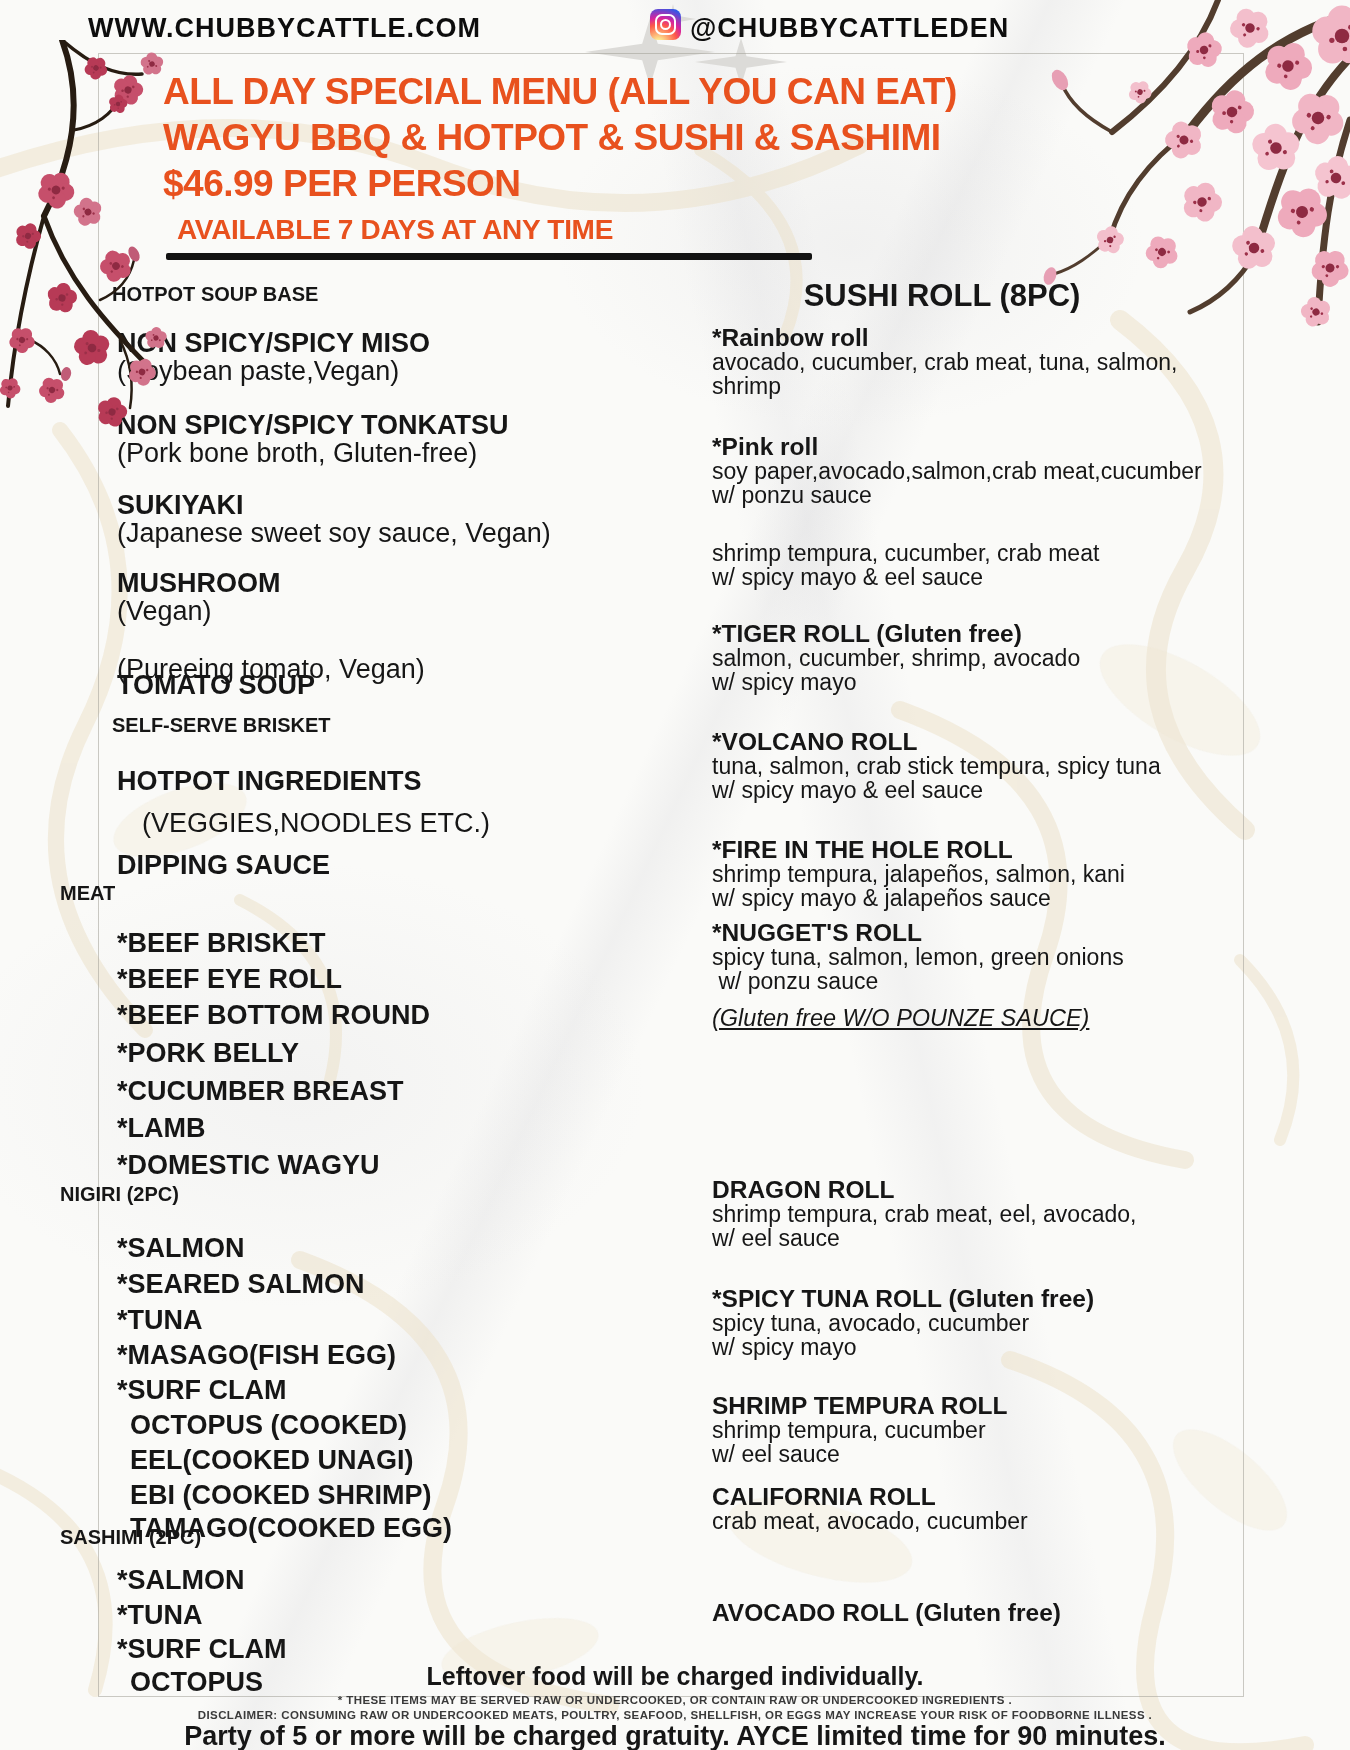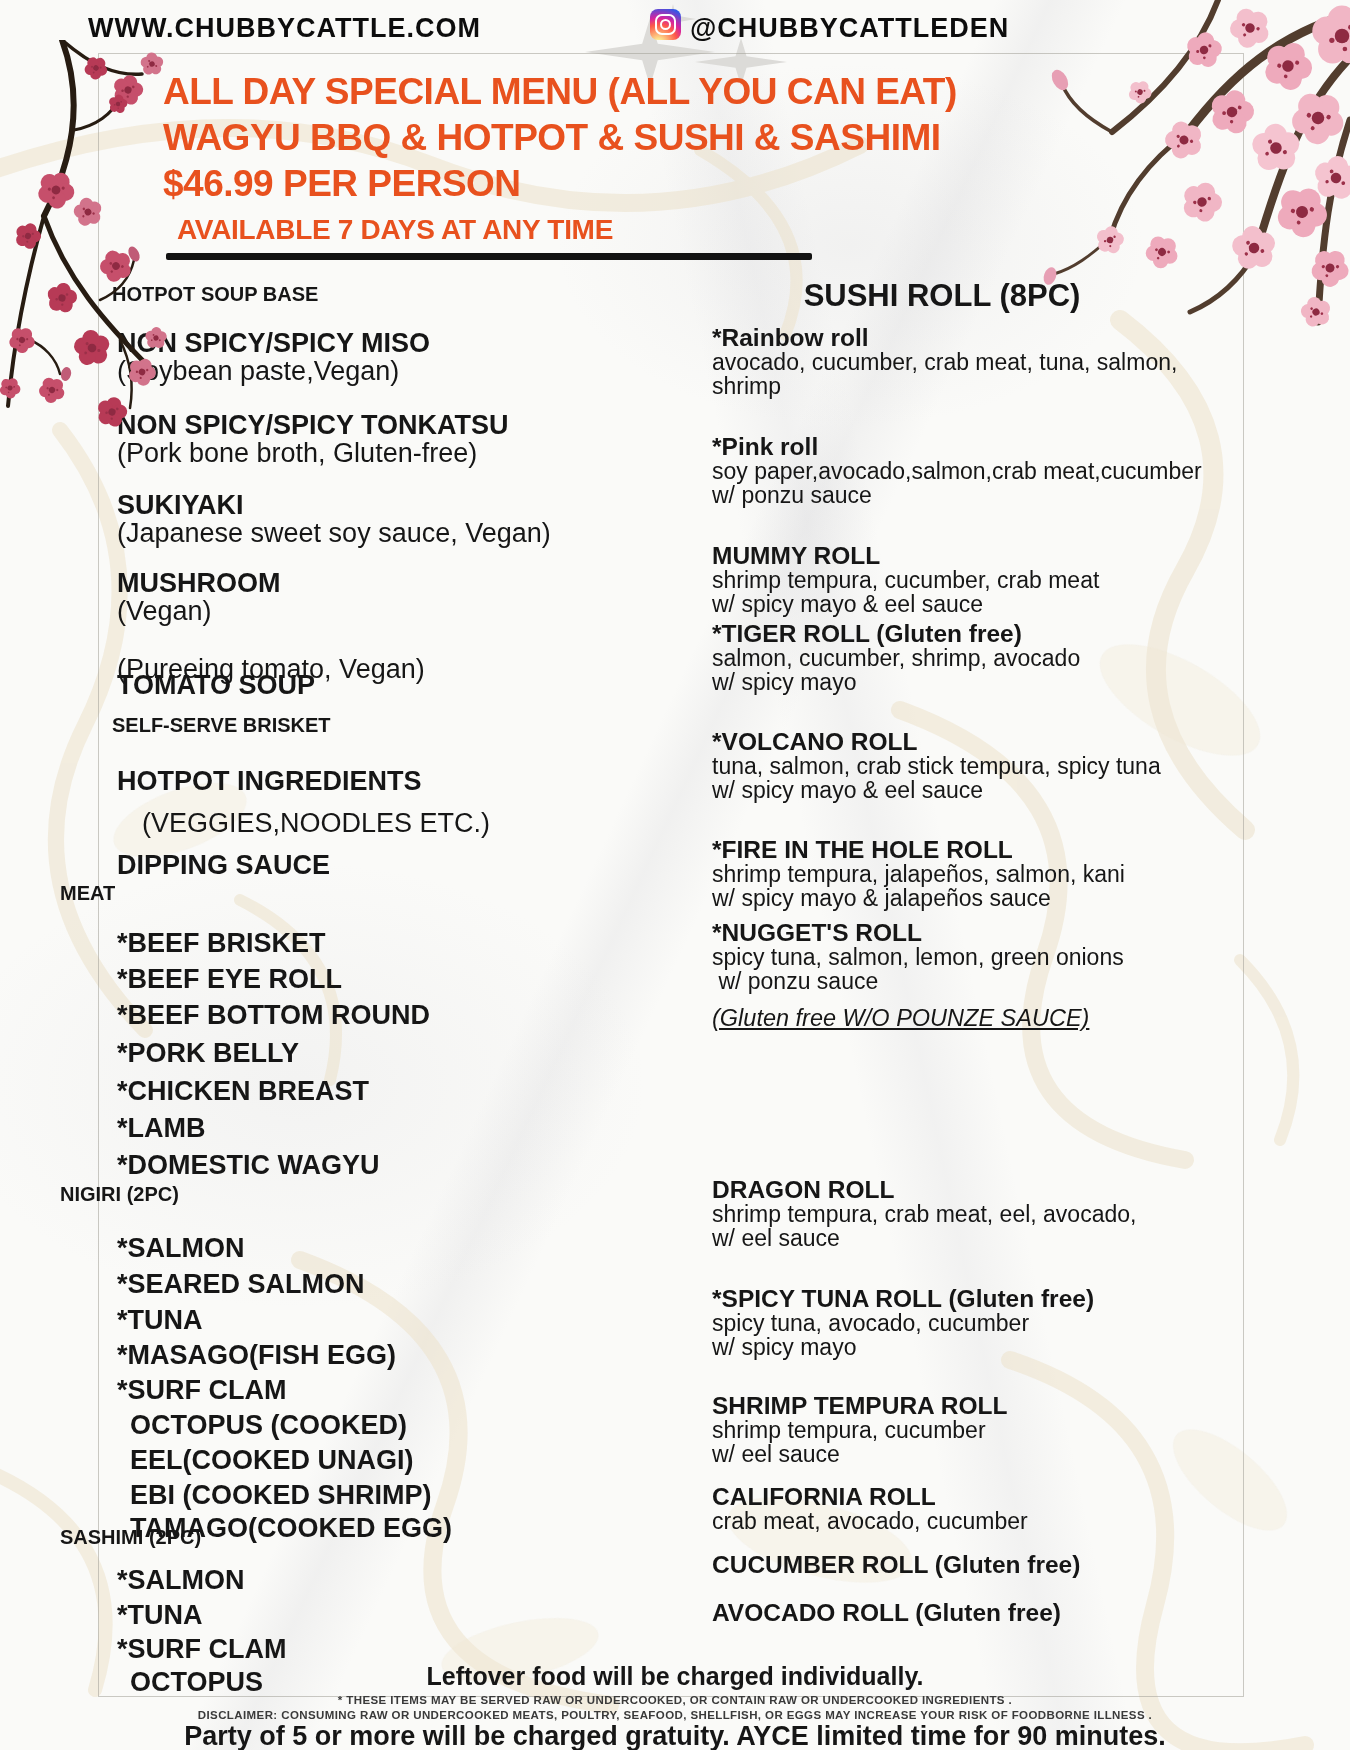--- a/index.html
+++ b/index.html
@@ -115,21 +115,21 @@
   <div class="lc-head abs" style="top:714px;">SELF-SERVE BRISKET</div>
   <div class="lc-name abs" style="top:766px;">HOTPOT INGREDIENTS</div>
   <div class="lc-desc abs" style="top:808px;margin-left:25px;">(VEGGIES,NOODLES ETC.)</div>
   <div class="lc-name abs" style="top:850px;">DIPPING SAUCE</div>
 
   <div class="lc-head shift abs" style="top:882px;">MEAT</div>
   <div class="lc-name abs" style="top:928px;">*BEEF BRISKET</div>
   <div class="lc-name abs" style="top:964px;">*BEEF EYE ROLL</div>
   <div class="lc-name abs" style="top:1000px;">*BEEF BOTTOM ROUND</div>
   <div class="lc-name abs" style="top:1038px;">*PORK BELLY</div>
-  <div class="lc-name abs" style="top:1076px;">*CHICKEN BREAST</div>
+  <div class="lc-name abs" style="top:1076px;">*CUCUMBER BREAST</div>
   <div class="lc-name abs" style="top:1113px;">*LAMB</div>
   <div class="lc-name abs" style="top:1150px;">*DOMESTIC WAGYU</div>
 
   <div class="lc-head shift abs" style="top:1183px;">NIGIRI (2PC)</div>
   <div class="lc-name abs" style="top:1233px;">*SALMON</div>
   <div class="lc-name abs" style="top:1269px;">*SEARED SALMON</div>
   <div class="lc-name abs" style="top:1305px;">*TUNA</div>
   <div class="lc-name abs" style="top:1340px;">*MASAGO(FISH EGG)</div>
   <div class="lc-name abs" style="top:1375px;">*SURF CLAM</div>
   <div class="lc-name indent abs" style="top:1410px;">OCTOPUS (COOKED)</div>
@@ -151,21 +151,20 @@
     <div class="rc-desc">shrimp</div>
   </div>
 
   <div class="rc-item abs" style="top:433px;">
     <div class="rc-name">*Pink roll</div>
     <div class="rc-desc">soy paper,avocado,salmon,crab meat,cucumber</div>
     <div class="rc-desc">w/ ponzu sauce</div>
   </div>
 
   <div class="rc-item abs" style="top:542px;">
-    <div class="rc-name">MUMMY ROLL</div>
     <div class="rc-desc">shrimp tempura, cucumber, crab meat</div>
     <div class="rc-desc">w/ spicy mayo &amp; eel sauce</div>
   </div>
 
   <div class="rc-item abs" style="top:620px;">
     <div class="rc-name">*TIGER ROLL (Gluten free)</div>
     <div class="rc-desc">salmon, cucumber, shrimp, avocado</div>
     <div class="rc-desc">w/ spicy mayo</div>
   </div>
 
@@ -205,23 +204,20 @@
     <div class="rc-name">SHRIMP TEMPURA ROLL</div>
     <div class="rc-desc">shrimp tempura, cucumber</div>
     <div class="rc-desc">w/ eel sauce</div>
   </div>
 
   <div class="rc-item abs" style="top:1483px;">
     <div class="rc-name">CALIFORNIA ROLL</div>
     <div class="rc-desc">crab meat, avocado, cucumber</div>
   </div>
 
-  <div class="rc-item abs" style="top:1551px;">
-    <div class="rc-name">CUCUMBER ROLL (Gluten free)</div>
-  </div>
 
   <div class="rc-item abs" style="top:1599px;">
     <div class="rc-name">AVOCADO ROLL (Gluten free)</div>
   </div>
 
   <div class="ft-big abs" style="top:1662px;">Leftover food will be charged individually.</div>
   <div class="ft-small abs" style="top:1694px;">* THESE ITEMS MAY BE SERVED RAW OR UNDERCOOKED, OR CONTAIN RAW OR UNDERCOOKED INGREDIENTS .</div>
   <div class="ft-small abs" style="top:1709px;">DISCLAIMER: CONSUMING RAW OR UNDERCOOKED MEATS, POULTRY, SEAFOOD, SHELLFISH, OR EGGS MAY INCREASE YOUR RISK OF FOODBORNE ILLNESS .</div>
   <div class="ft-big2 abs" style="top:1721px;">Party of 5 or more will be charged gratuity. AYCE limited time for 90 minutes.</div>
 

